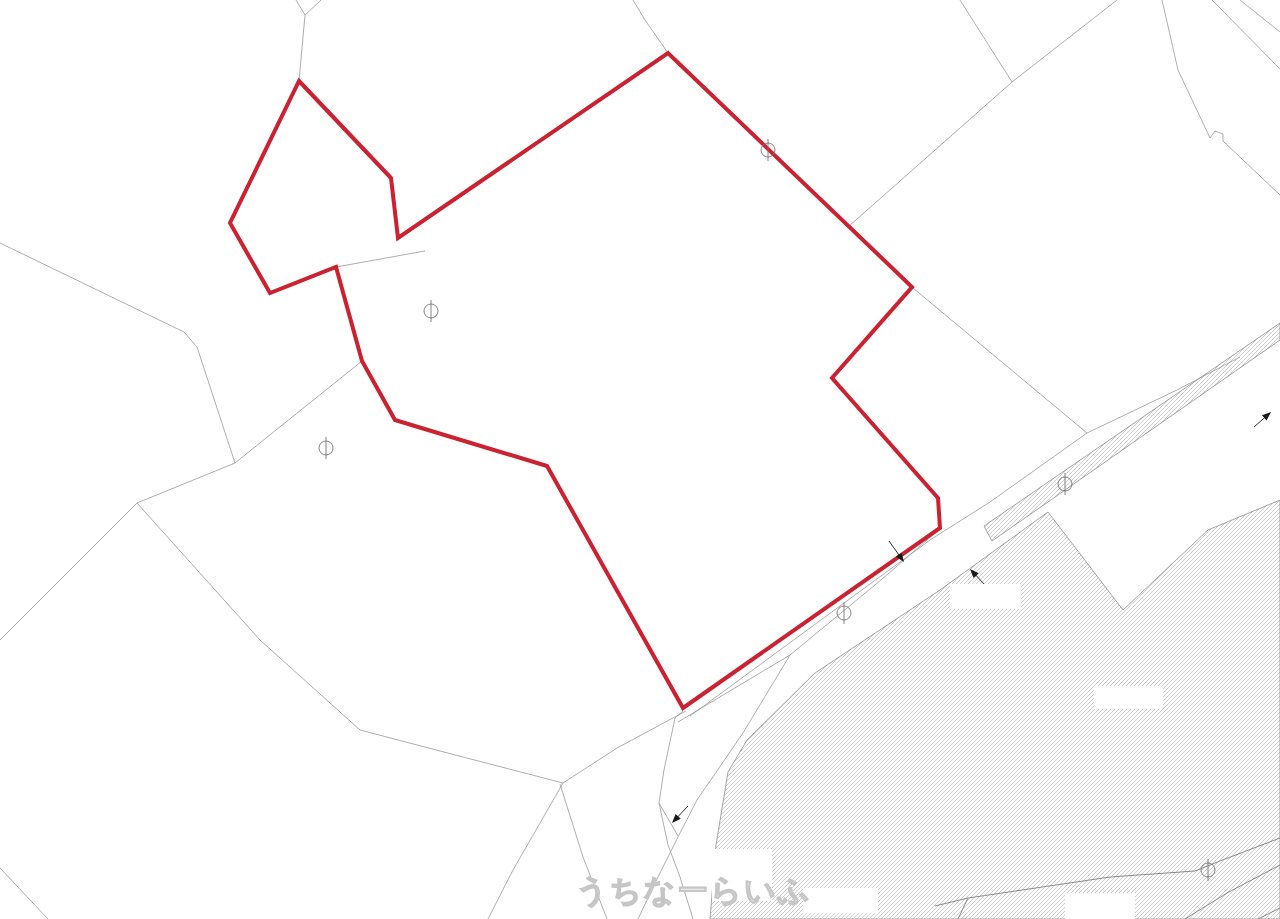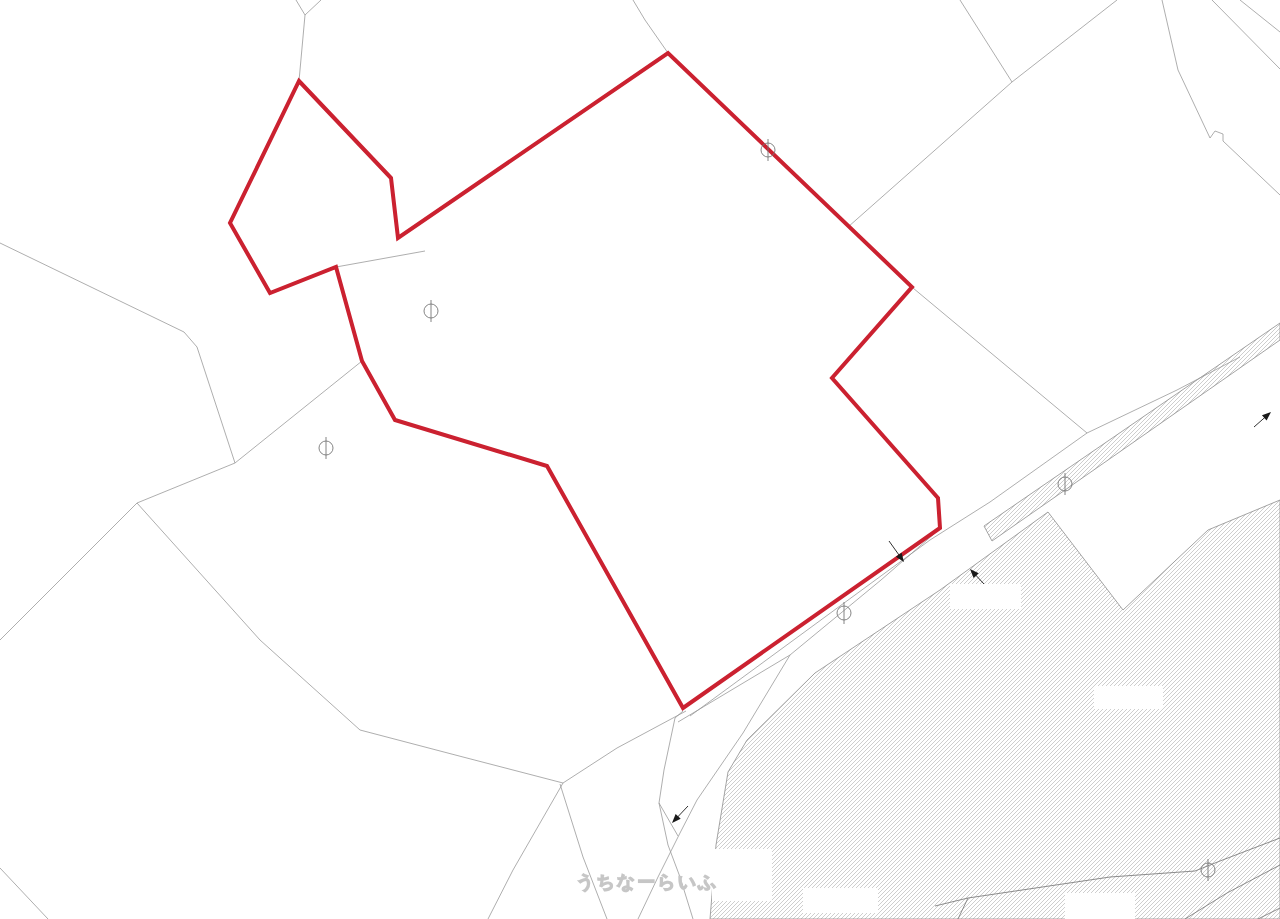--- a/index.html
+++ b/index.html
@@ -110,14 +110,14 @@
       </g>
     <g id="layer-boxes">
         <rect x="950" y="584" width="71" height="25" fill="#ffffff"></rect>
         <rect x="1094" y="686" width="69" height="23" fill="#ffffff"></rect>
         <rect x="803" y="888" width="75" height="25" fill="#ffffff"></rect>
         <rect x="1065" y="893" width="70" height="26" fill="#ffffff"></rect>
         <rect x="712" y="849" width="60" height="52" fill="#ffffff"></rect>
         <rect x="175" y="907" width="88" height="12" fill="#ffffff"></rect>
       </g>
   </svg>
-  <div id="watermark" style="left: 576px; top: 870px; font-size: 18px;">うちなーらいふ</div>
+  <div id="watermark" style="left: 576px; top: 870px; font-size: 31px;">うちなーらいふ</div>
 </div>
 
 </body></html>

